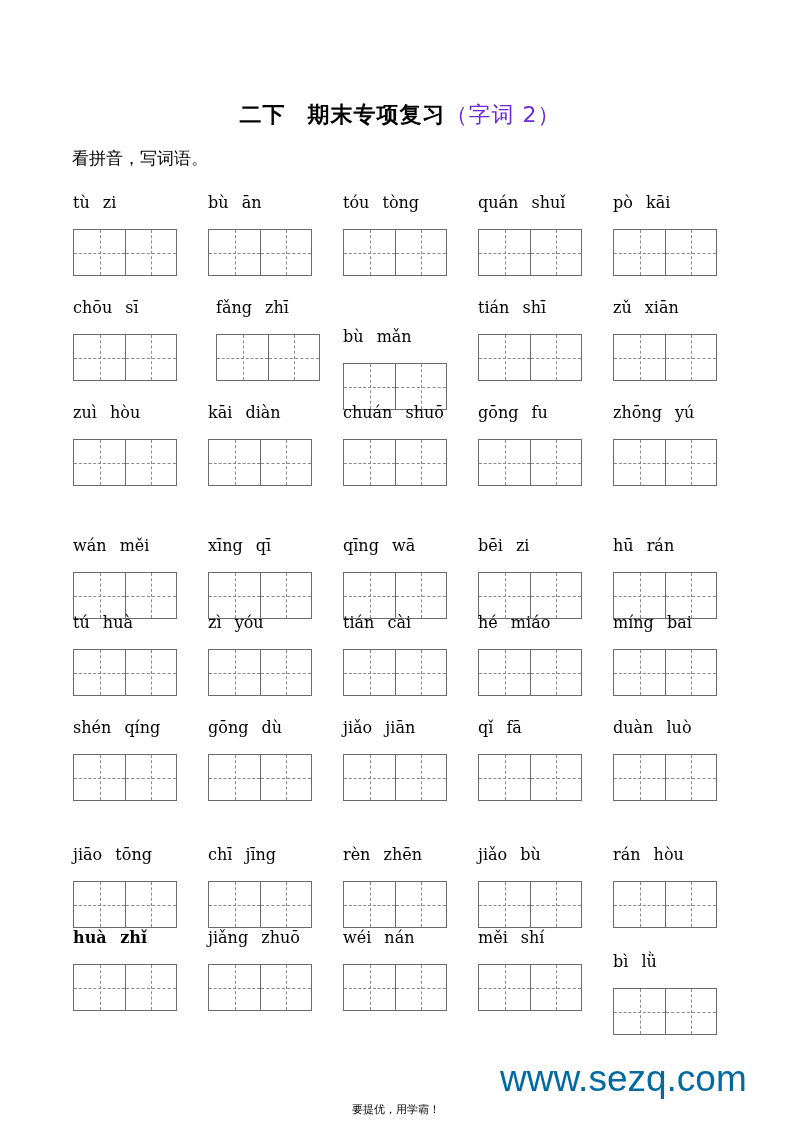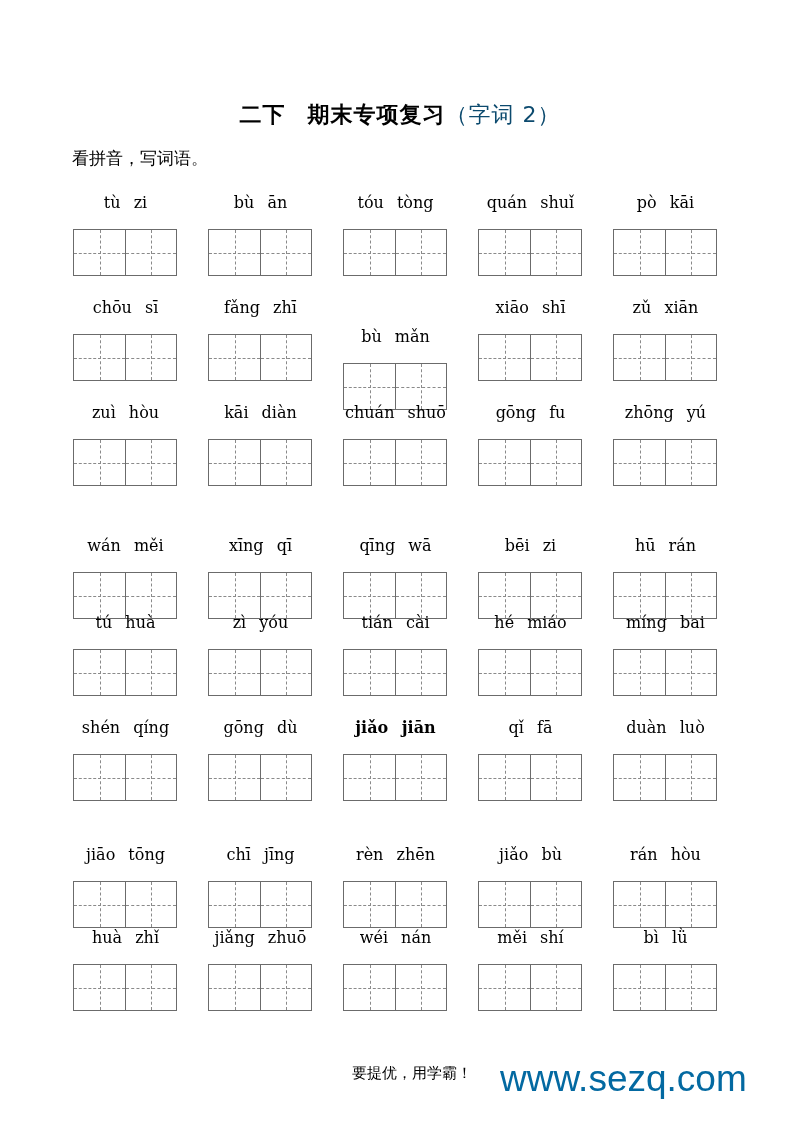--- a/index.html
+++ b/index.html
@@ -1,37 +1,37 @@
 <!DOCTYPE html>
 <html><head>
 <meta charset="utf-8">
 <style>
   html, body { margin: 0; padding: 0; background: #ffffff; }
   body { width: 800px; height: 1131px; position: relative; overflow: hidden;
          font-family: "DejaVu Sans", sans-serif; color: #000; }
   .title { position: absolute; top: 100px; left: 0; width: 800px; text-align: center;
            font-size: 22px; font-weight: bold; letter-spacing: 1px; }
-  .title .red { color: #0c4a6e; font-weight: normal; }
+  .title .red { color: #6d28d9; font-weight: normal; }
   .title .gap { display: inline-block; width: 22px; }
   .instruction { position: absolute; top: 147px; left: 72px; font-size: 17px; font-weight: normal; }
   .grid { position: absolute; top: 188px; left: 73px; }
   .row { position: absolute; left: 0; width: 650px; height: 105px; }
   .cell { position: absolute; top: 0; width: 105px; }
-  .pinyin { height: 30px; line-height: 30px; text-align: center; font-size: 16px;
+  .pinyin { height: 30px; line-height: 30px; text-align: left; font-size: 16px;
             font-family: "DejaVu Serif", "Liberation Serif", serif; white-space: nowrap;
             word-spacing: 8px; }
   .box { position: absolute; top: 41px; left: 0; width: 104px; height: 47px;
          border: 1px solid #6b6b6b; box-sizing: border-box; display: flex; }
   .char { position: relative; width: 50%; height: 100%; box-sizing: border-box; }
   .char + .char { border-left: 1px solid #6b6b6b; }
   .char::before { content: ""; position: absolute; left: 50%; top: 0; bottom: 0;
                   border-left: 1px dashed #8a8a8a; }
   .char::after { content: ""; position: absolute; top: 50%; left: 0; right: 0;
                  border-top: 1px dashed #8a8a8a; }
-  .footer-slogan { position: absolute; top: 1064px; left: 352px; font-size: 15px; font-family: Liberation Mono, monospace; }
+  .footer-slogan { position: absolute; top: 1102px; left: 352px; font-size: 11px; font-family: Liberation Mono, monospace; }
   .watermark { position: absolute; top: 1058px; left: 500px; font-size: 37px;
                color: #0369a1; font-family: "Liberation Sans", sans-serif; }
 </style>
 </head>
 <body>
 
 <div class="title">
   <span>二下</span><span class="gap"></span><span>期末专项复习</span><span class="red">（字词 2）</span>
 </div>
 
@@ -76,36 +76,36 @@
       </div>
     </div>
     <div class="row" style="top: 105px;">
       <div class="cell" style="left: 0px;">
         <div class="pinyin">chōu  sī</div>
         <div class="box">
           <div class="char"></div>
           <div class="char"></div>
         </div>
       </div>
-      <div class="cell" style="left: 135px;">
+      <div class="cell" style="left: 143px;">
         <div class="pinyin">fǎng  zhī</div>
         <div class="box">
           <div class="char"></div>
           <div class="char"></div>
         </div>
       </div>
       <div class="cell" style="left: 270px; margin-top: 29px;">
         <div class="pinyin">bù  mǎn</div>
         <div class="box">
           <div class="char"></div>
           <div class="char"></div>
         </div>
       </div>
       <div class="cell" style="left: 405px;">
-        <div class="pinyin">xiāo  shī</div>
+        <div class="pinyin">tián  shī</div>
         <div class="box">
           <div class="char"></div>
           <div class="char"></div>
         </div>
       </div>
       <div class="cell" style="left: 540px;">
         <div class="pinyin">zǔ  xiān</div>
         <div class="box">
           <div class="char"></div>
           <div class="char"></div>
@@ -231,21 +231,21 @@
           <div class="char"></div>
         </div>
       </div>
       <div class="cell" style="left: 135px;">
         <div class="pinyin">gōng dù</div>
         <div class="box">
           <div class="char"></div>
           <div class="char"></div>
         </div>
       </div>
-      <div class="cell" style="left: 270px; font-weight: bold;">
+      <div class="cell" style="left: 270px;">
         <div class="pinyin">jiǎo jiān</div>
         <div class="box">
           <div class="char"></div>
           <div class="char"></div>
         </div>
       </div>
       <div class="cell" style="left: 405px;">
         <div class="pinyin">qǐ   fā</div>
         <div class="box">
           <div class="char"></div>
@@ -291,21 +291,21 @@
       </div>
       <div class="cell" style="left: 540px;">
         <div class="pinyin">rán  hòu</div>
         <div class="box">
           <div class="char"></div>
           <div class="char"></div>
         </div>
       </div>
     </div>
     <div class="row" style="top: 735px;">
-      <div class="cell" style="left: 0px;">
+      <div class="cell" style="left: 0px; font-weight: bold;">
         <div class="pinyin">huà zhǐ</div>
         <div class="box">
           <div class="char"></div>
           <div class="char"></div>
         </div>
       </div>
       <div class="cell" style="left: 135px;">
         <div class="pinyin">jiǎng zhuō</div>
         <div class="box">
           <div class="char"></div>
@@ -319,21 +319,21 @@
           <div class="char"></div>
         </div>
       </div>
       <div class="cell" style="left: 405px;">
         <div class="pinyin">měi  shí</div>
         <div class="box">
           <div class="char"></div>
           <div class="char"></div>
         </div>
       </div>
-      <div class="cell" style="left: 540px;">
+      <div class="cell" style="left: 540px; margin-top: 24px;">
         <div class="pinyin">bì  lǜ</div>
         <div class="box">
           <div class="char"></div>
           <div class="char"></div>
         </div>
       </div>
     </div>
   </div>
 
 <div class="footer-slogan">要提优，用学霸！</div>

